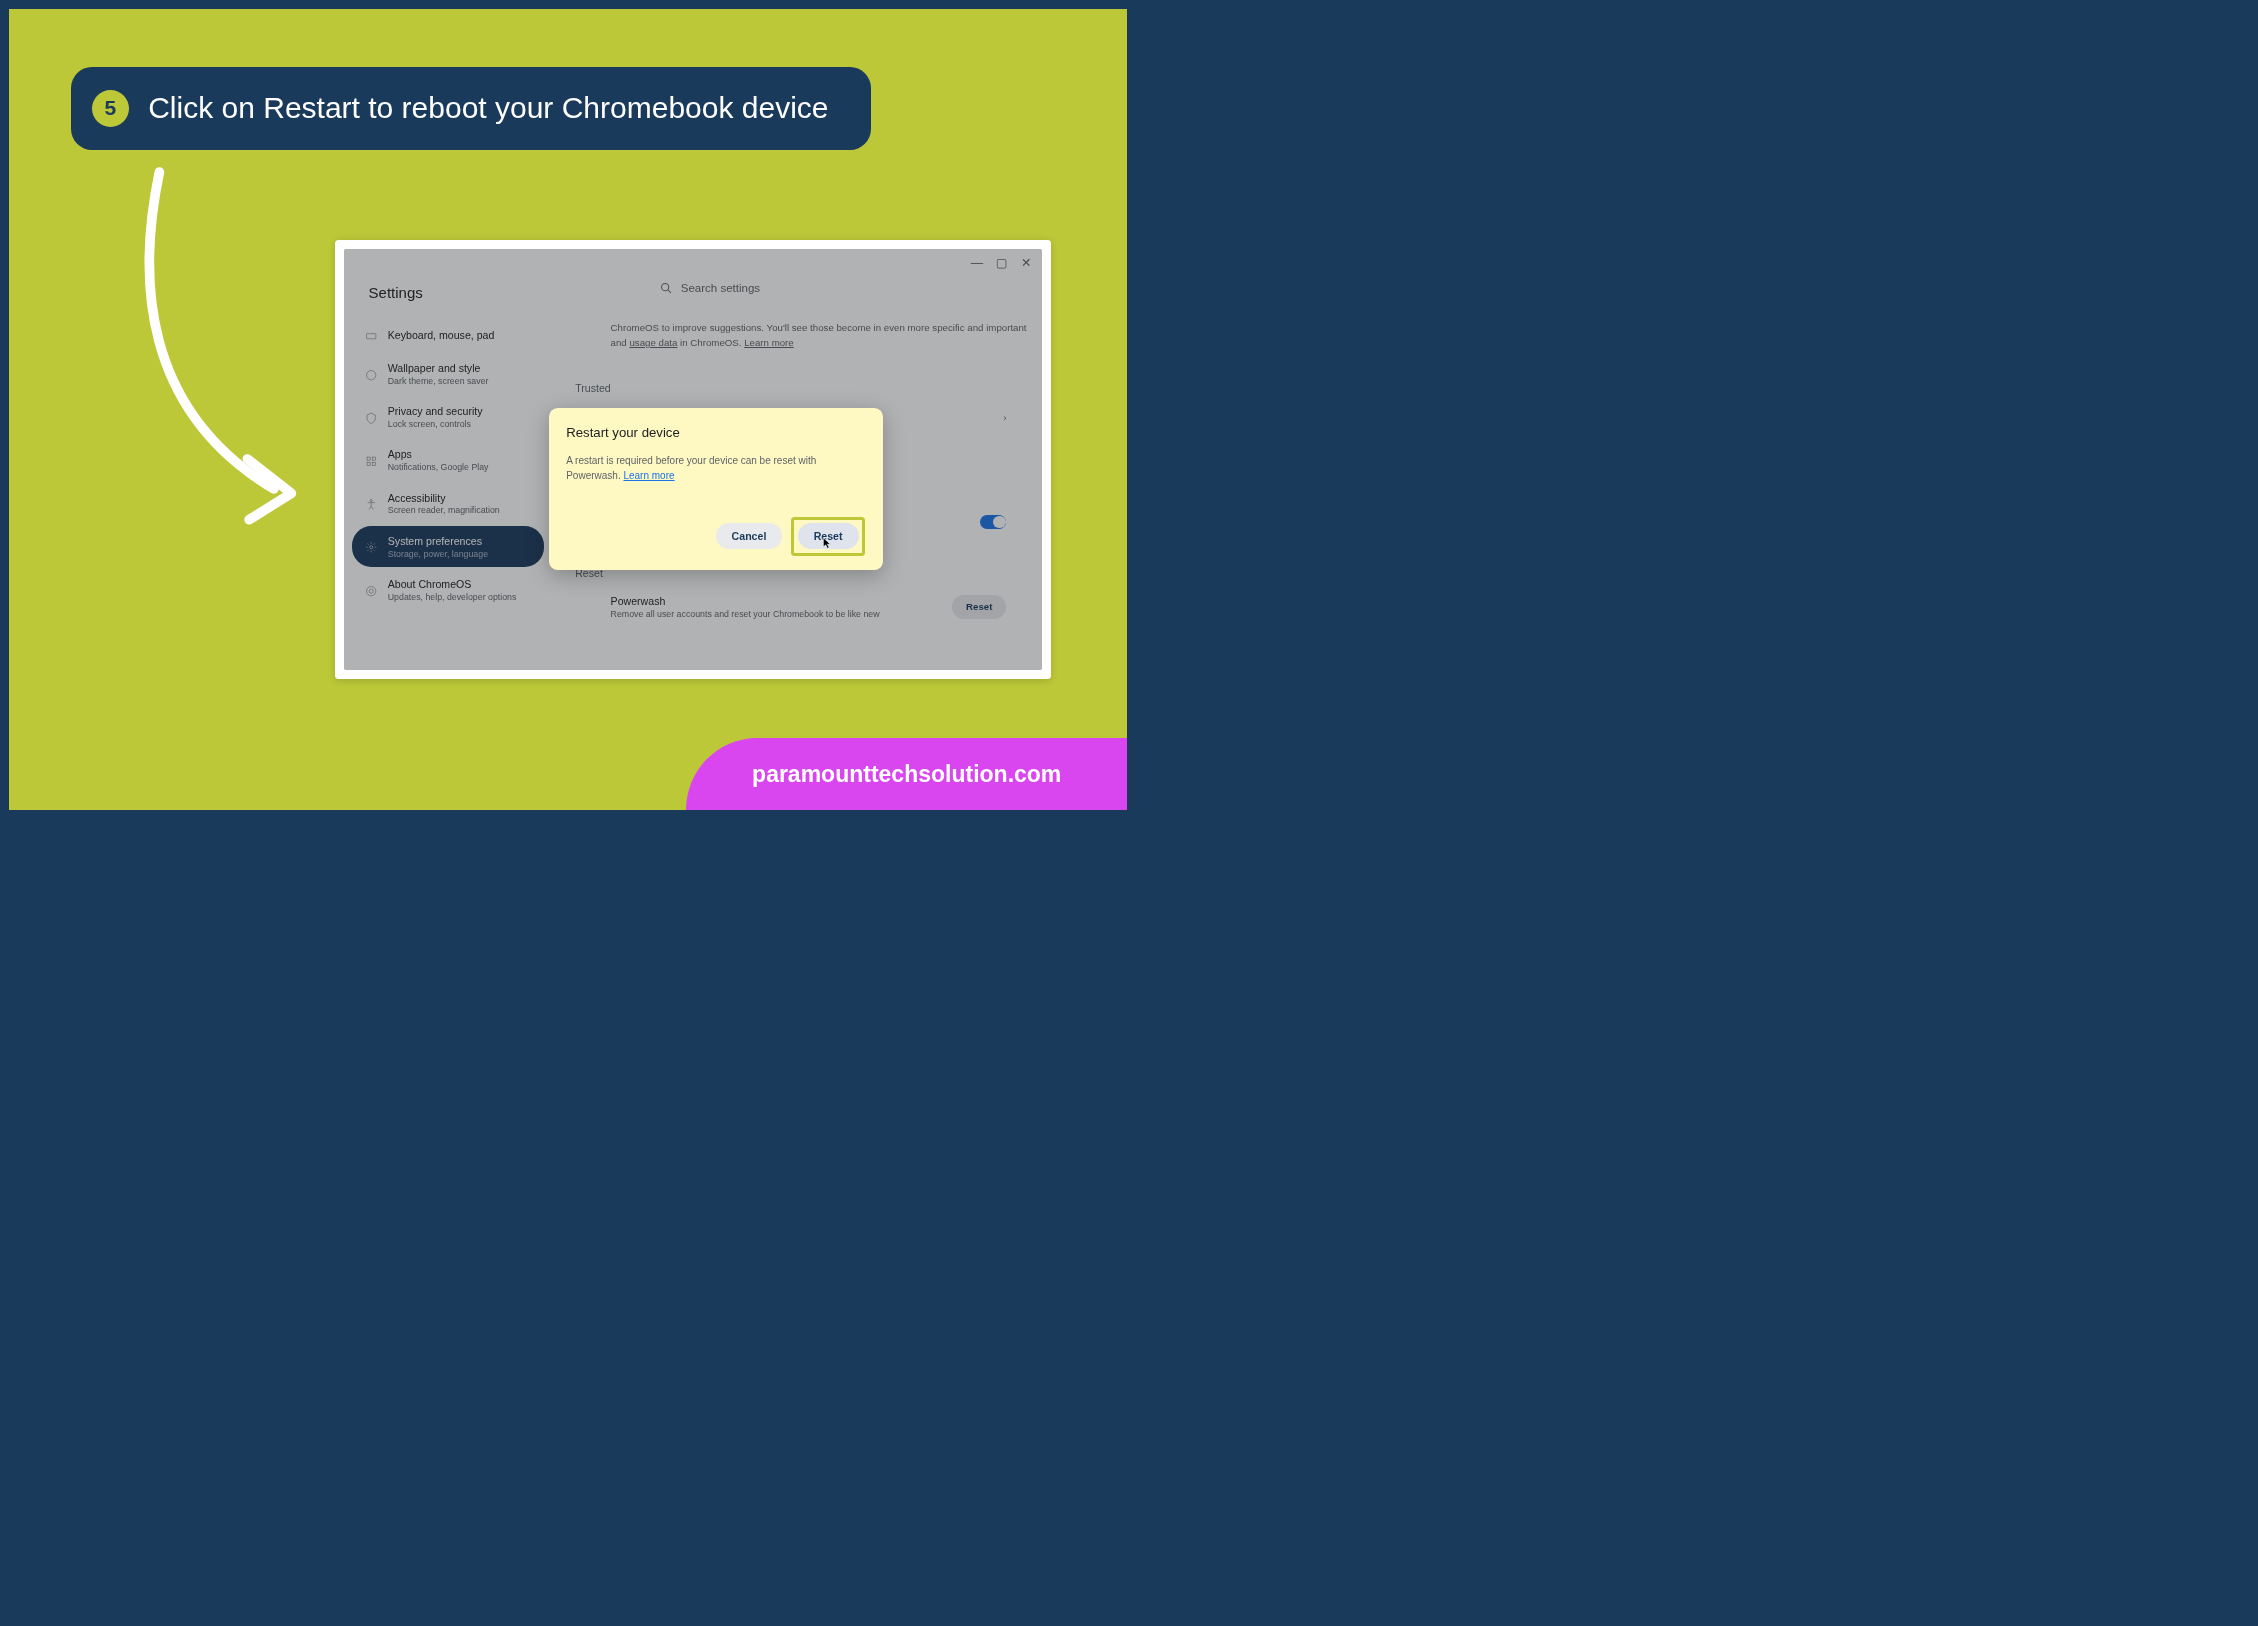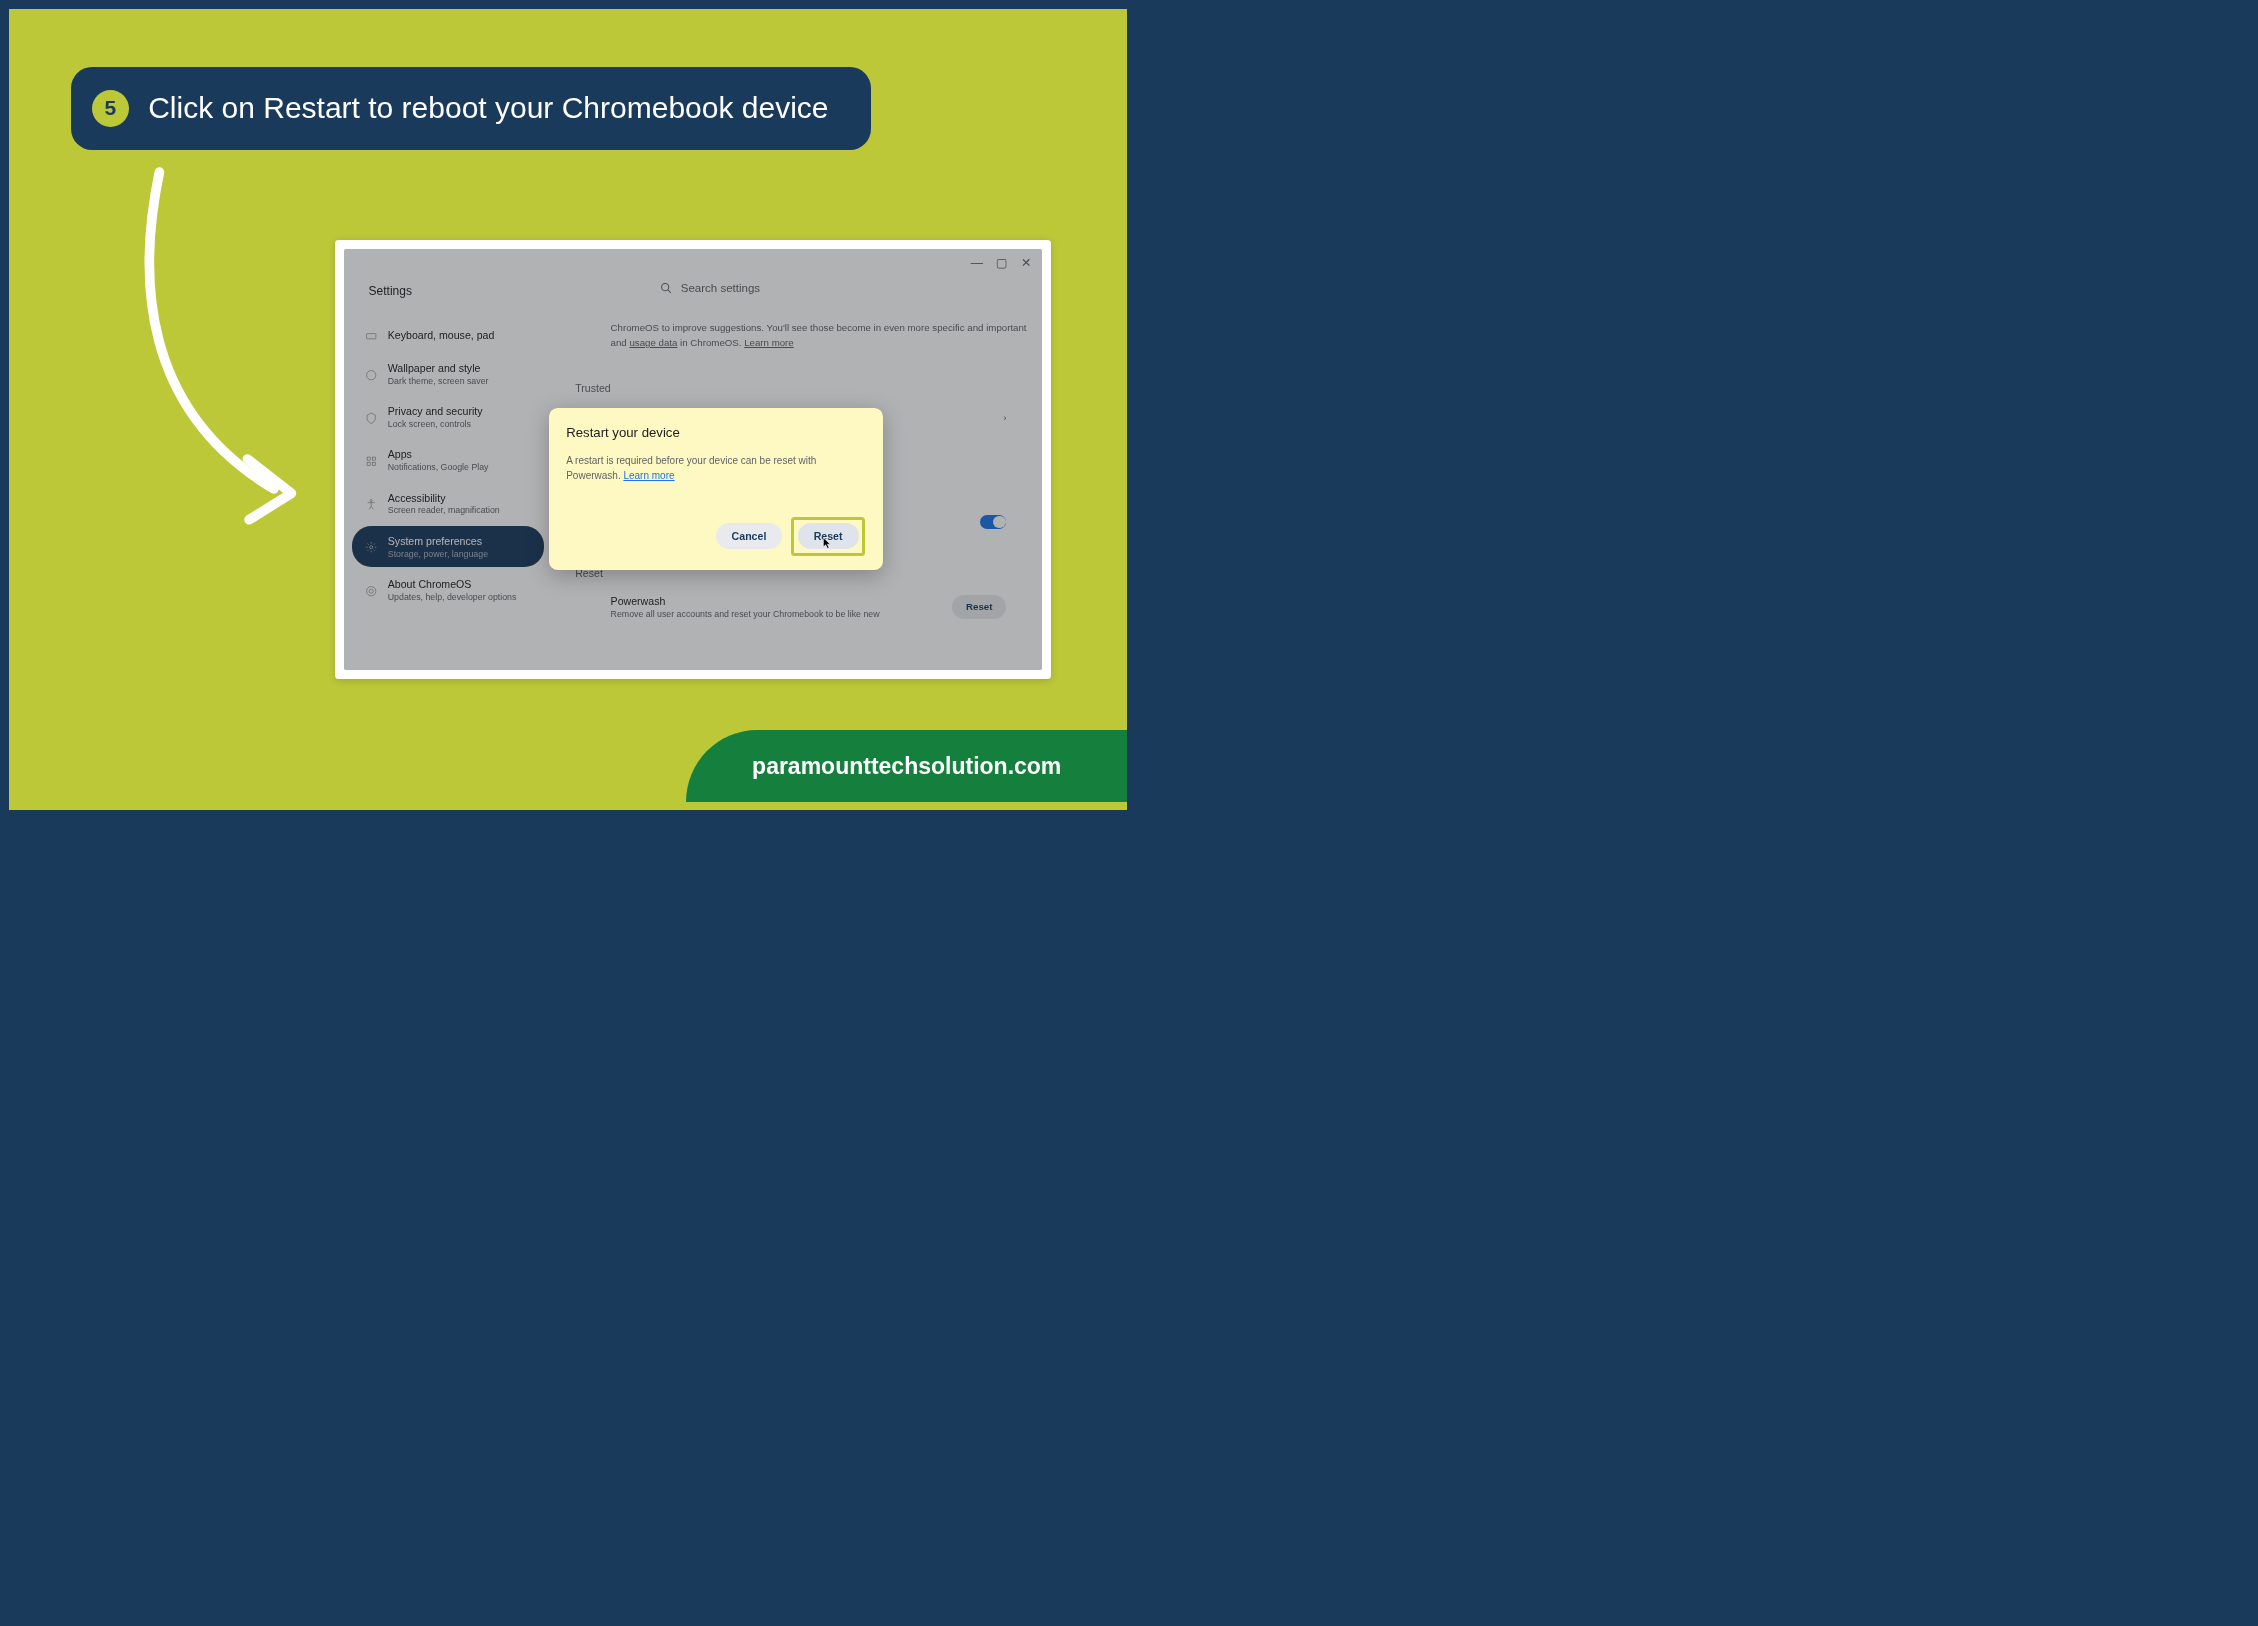--- a/index.html
+++ b/index.html
@@ -40,21 +40,21 @@
   padding: 8.8px;
 }
 .chrome-window { width: 100%; height: 100%; background: #fff; position: relative; overflow: hidden; border-radius: 1.8px; }
 .win-controls { position: absolute; top: 7px; right: 8.8px; display: flex; gap: 10.6px; color: #5f6368; font-size: 12.4px; }
 .win-btn { width: 14px; height: 14px; display: flex; align-items: center; justify-content: center; cursor: default; }
 .dim-overlay { position: absolute; inset: 0; background: rgba(32,33,36,.35); }
 .settings-header {
   position: absolute; top: 35px; left: 25px; right: 25px;
   display: flex; align-items: center;
 }
-.settings-title { font-size: 12px; font-weight: 500; color: #202124; }
+.settings-title { font-size: 15px; font-weight: 500; color: #202124; }
 .search-wrap {
   position: absolute; left: 291px; top: -1.8px;
   display: flex; align-items: center; gap: 8.8px;
   color: #5f6368; font-size: 11.5px;
 }
 .sidebar {
   position: absolute; top: 71px; left: 8.8px; width: 192px;
   display: flex; flex-direction: column; gap: 1.8px;
 }
 .side-item { padding: 8.8px 12.4px; border-radius: 19.4px; display: flex; gap: 10.6px; align-items: center; }
@@ -94,23 +94,23 @@
 .d-actions { display: flex; justify-content: flex-end; gap: 8.8px; align-items: center; }
 .d-btn { padding: 7px 16px; border-radius: 16px; font-size: 10.6px; font-weight: 600; position: relative; }
 .d-cancel { background: #e8eaed; color: #1a3a5c; }
 .d-reset { background: #dfe3eb; color: #1a3a5c; }
 .reset-highlight { border: 3.5px solid #bcc838; padding: 3.5px; border-radius: 3.5px; display: inline-flex; }
 .cursor {
   position: absolute; width: 14px; height: 14px; left: 50%; top: 58%;
   transform: translate(-50%, -10%);
 }
 .footer-curve {
-  position: absolute; bottom: 8px; right: 0;
+  position: absolute; bottom: 0; right: 0;
   width: 441px; height: 72px;
-  background: #15803d;
+  background: #d946ef;
   border-top-left-radius: 71px 72px;
   display: flex; align-items: center; justify-content: center;
 }
 .footer-text { color: #fff; font-size: 23px; font-weight: 700; }
 </style>
 </head>
 <body>
 
 <div class="canvas">
 

